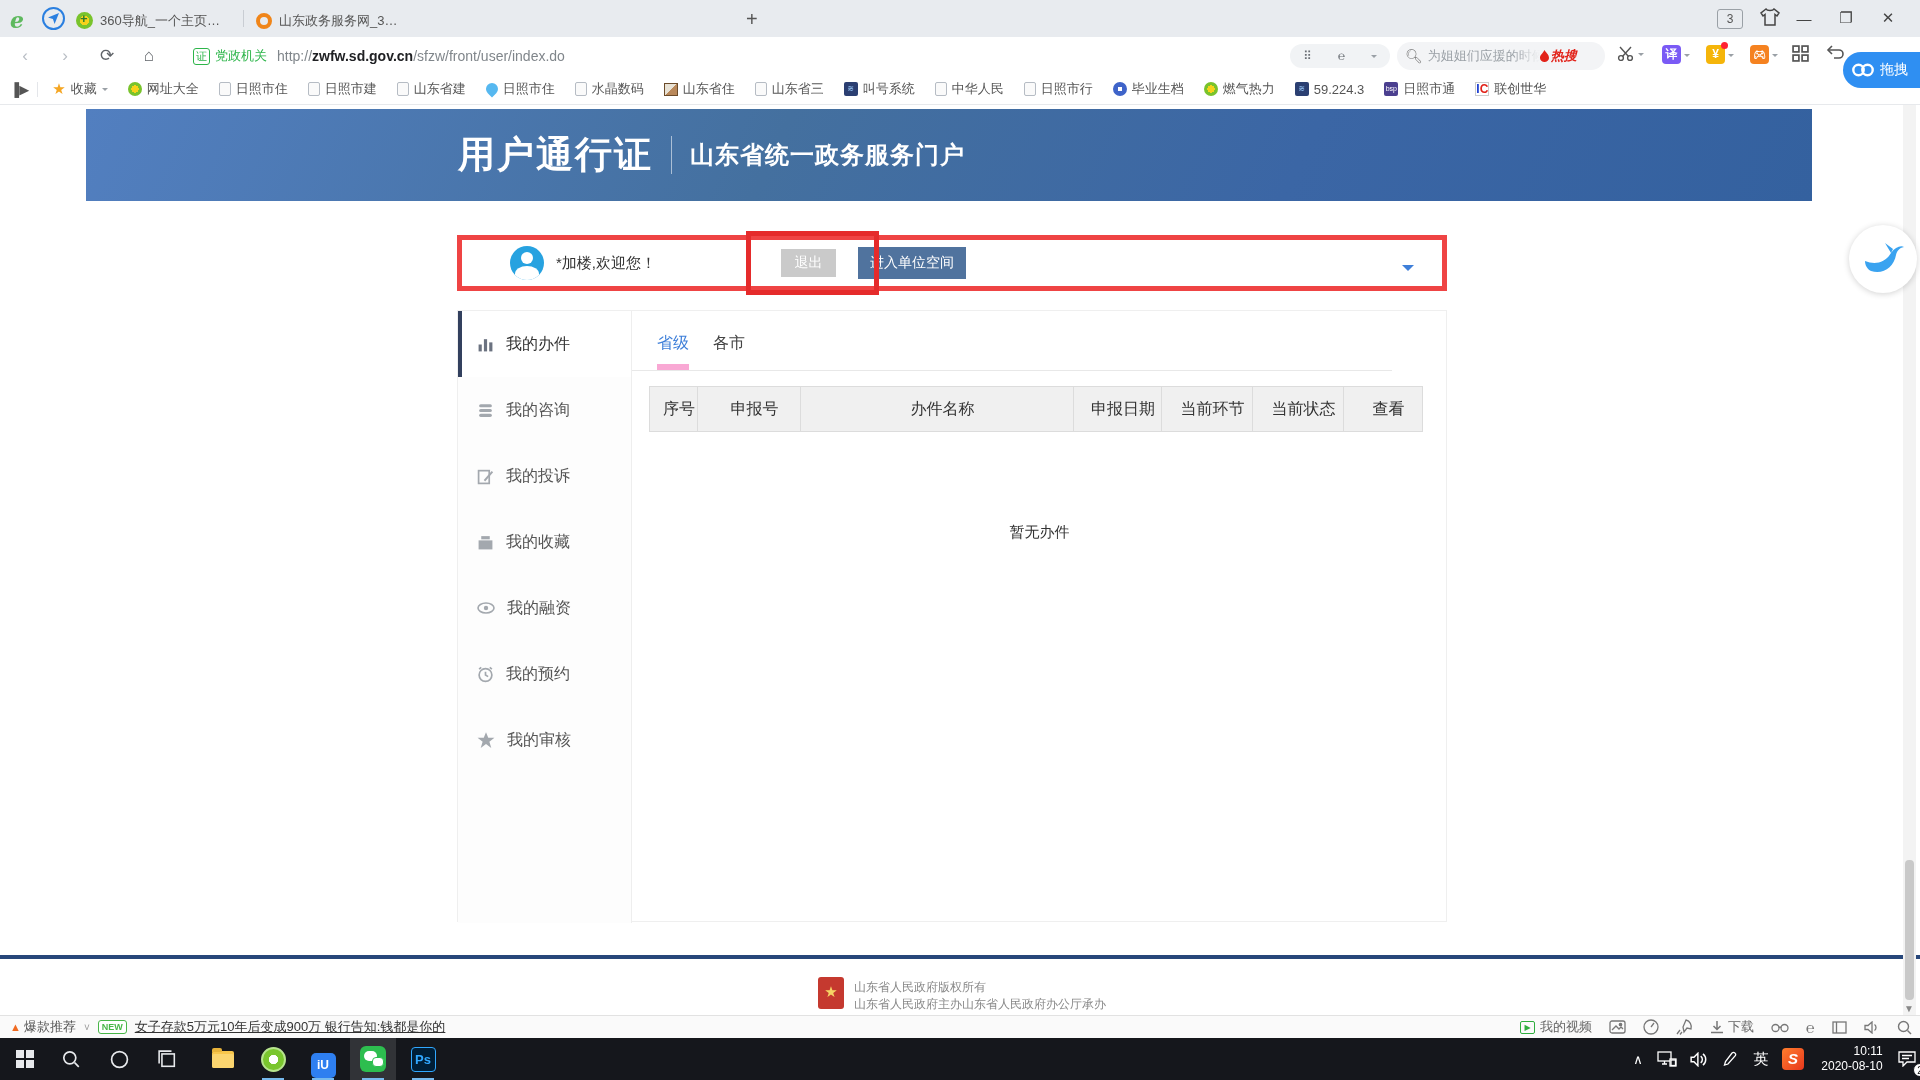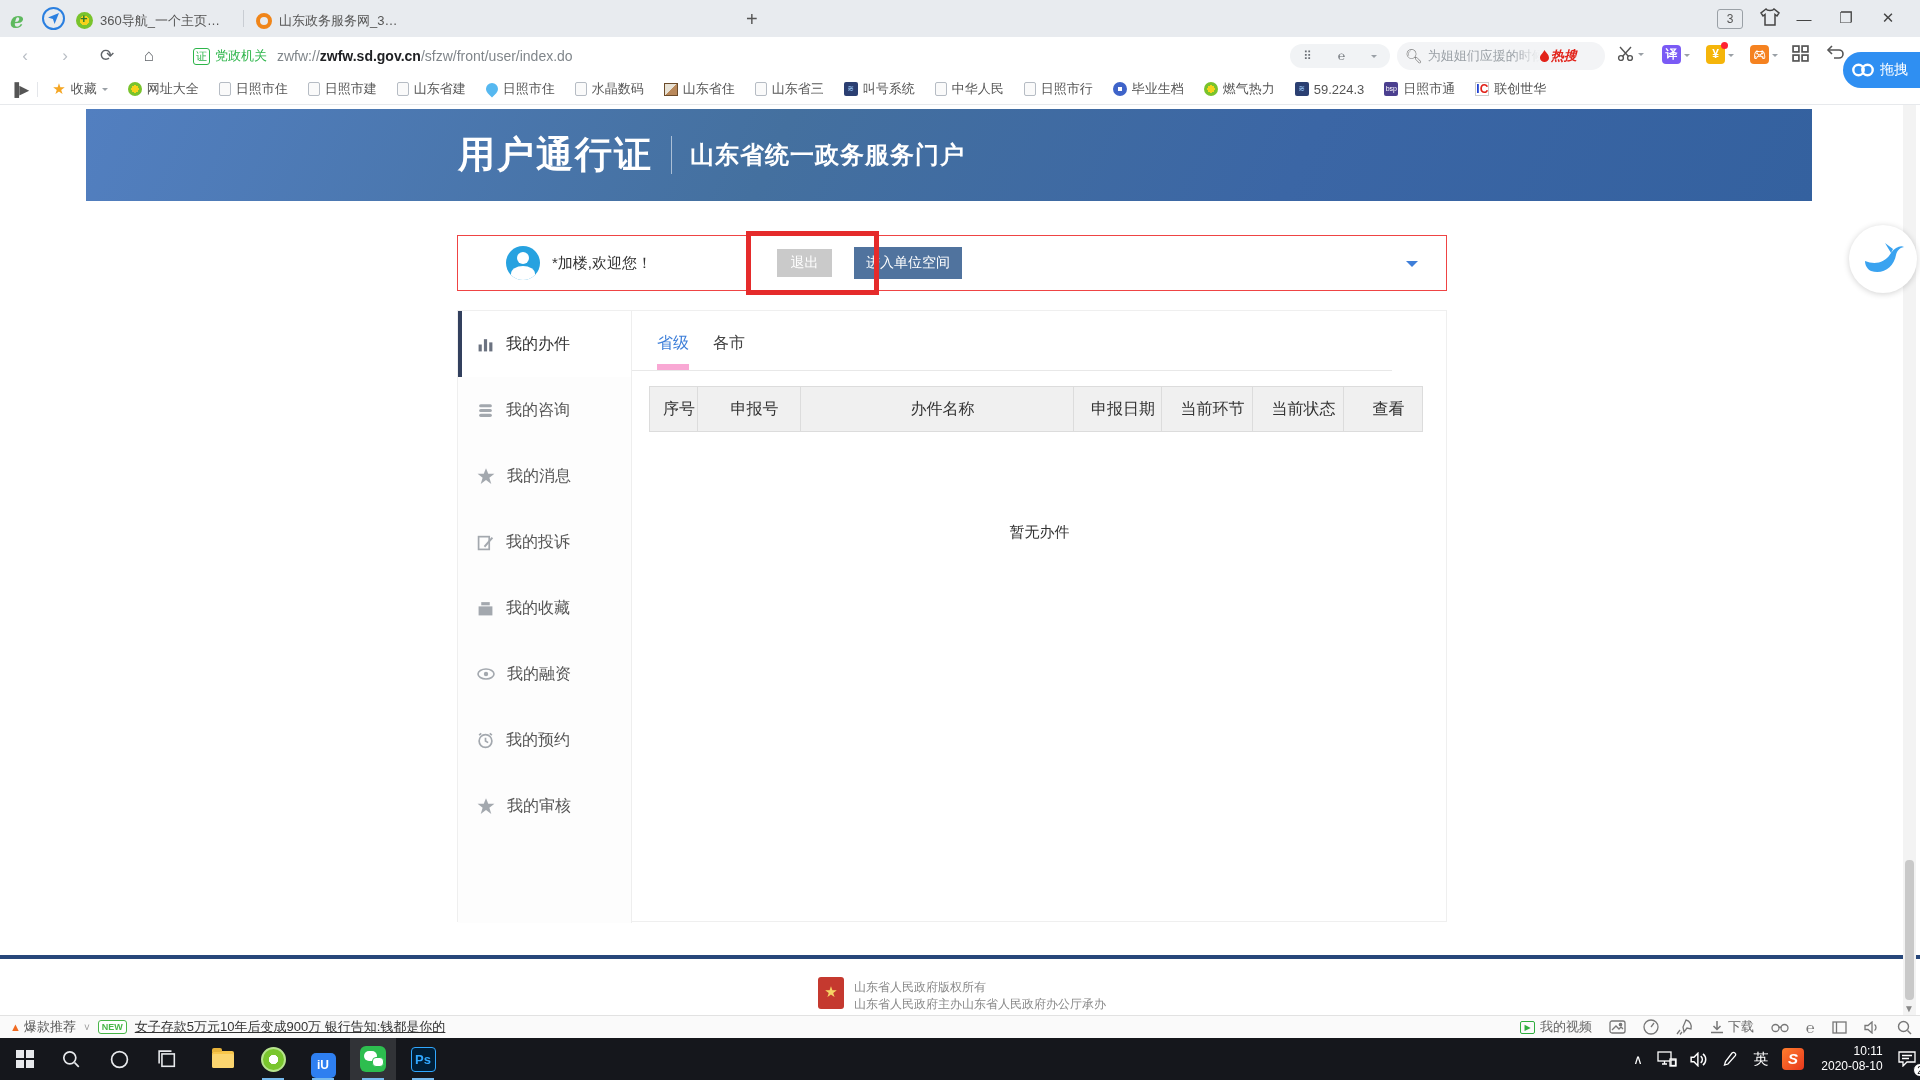--- a/index.html
+++ b/index.html
@@ -63,21 +63,21 @@
 
   
   #page { left:0; top:105px; width:1920px; height:910px; background:#fff; overflow:hidden; }
   #banner { left:86px; top:4px; width:1726px; height:92px;
     background:linear-gradient(115deg,#527fc0 0%,#44709f 40%,#3b66a5 70%,#34619f 100%); }
   #banner .inner { position:absolute; left:372px; top:0; height:92px; display:flex; align-items:center; color:#fff; }
   #banner .t1 { font-size:37px; font-weight:bold; letter-spacing:2px; }
   #banner .sep { width:1px; height:38px; background:rgba(255,255,255,.55); margin:0 18px; }
   #banner .t2 { font-size:24px; font-weight:bold; letter-spacing:1px; }
 
-  #userbar { left:457px; top:130px; width:990px; height:56px; background:#fff; border:1px solid #ef4444; display:flex; align-items:center; }
+  #userbar { left:457px; top:130px; width:990px; height:56px; background:#fff; border:5px solid #ef4444; display:flex; align-items:center; }
   .avatar { width:34px; height:34px; border-radius:50%; background:#27a2e0; margin-left:48px; position:relative; overflow:hidden;}
   .avatar:before{content:"";position:absolute;left:11px;top:6px;width:12px;height:12px;border-radius:50%;background:#fff;}
   .avatar:after{content:"";position:absolute;left:5px;top:20px;width:24px;height:16px;border-radius:50% 50% 0 0;background:#fff;}
   .welcome { font-size:15px; color:#333; margin-left:12px; }
   .btn-logout { margin-left:125px; width:55px; height:28px; background:#cacaca; color:#fff; font-size:14px; border:none; }
   .btn-enter { margin-left:22px; width:108px; height:32px; background:#50739e; color:#fff; font-size:14px; border:none; }
   #redbox { left:746px; top:126px; width:133px; height:64px; border:5px solid #e52b2b; }
   .ub-caret { position:absolute; right:28px; top:25px; width:0;height:0; border:6px solid transparent; border-top-color:#3e7fd9; }
 
   #panel { left:457px; top:205px; width:990px; height:612px; background:#fff; border:1px solid #efefef; }
@@ -178,21 +178,21 @@
 </div>
 
 <div id="addressbar" class="abs">
   <div class="abs nav-ic" style="left:12px">‹</div>
   <div class="abs nav-ic" style="left:52px">›</div>
   <div class="abs nav-ic en" style="left:94px">⟳</div>
   <div class="abs nav-ic en" style="left:136px">⌂</div>
   <div id="urlbox" class="abs">
     <span class="certbadge">证</span>
     <span class="certtxt">党政机关</span>
-    <span class="url-dim">zwfw://</span>
+    <span class="url-dim">http://</span>
       <span class="url-host">zwfw.sd.gov.cn</span>
       <span class="url-dim">/sfzw/front/user/index.do</span>
   </div>
   <div id="urltools" class="abs">
     <span>⠿</span>
     <span style="font-style:italic">℮</span>
     <span class="caret"></span>
   </div>
   <div id="searchbox" class="abs">
     <span class="q">🔍︎</span>
@@ -342,26 +342,20 @@
           </svg>
         <span>我的办件</span>
       </div>
       <div class="side-item">
         <svg width="17" height="17" viewBox="0 0 16 16" fill="#a3a8ae">
             <rect x="2" y="2" width="12" height="3" rx="1.5"></rect>
             <rect x="2" y="6.5" width="12" height="3" rx="1.5"></rect>
             <rect x="2" y="11" width="12" height="3" rx="1.5"></rect>
           </svg>
         <span>我的咨询</span>
-      </div>
-      <div class="side-item">
-        <svg width="18" height="18" viewBox="0 0 16 16" fill="#a3a8ae">
-            <polygon points="8,1 10,6 15.5,6 11,9.5 12.7,15 8,11.6 3.3,15 5,9.5 0.5,6 6,6"></polygon>
-          </svg>
-        <span>我的消息</span>
       </div>
       <div class="side-item">
         <svg width="17" height="17" viewBox="0 0 16 16" fill="none" stroke="#a3a8ae" stroke-width="1.6">
             <rect x="1.5" y="2.5" width="10" height="12"></rect>
             <path d="M14.5,3.5 L7,12" stroke-width="1.8"></path>
           </svg>
         <span>我的投诉</span>
       </div>
       <div class="side-item">
         <svg width="17" height="17" viewBox="0 0 16 16" fill="#a3a8ae">

